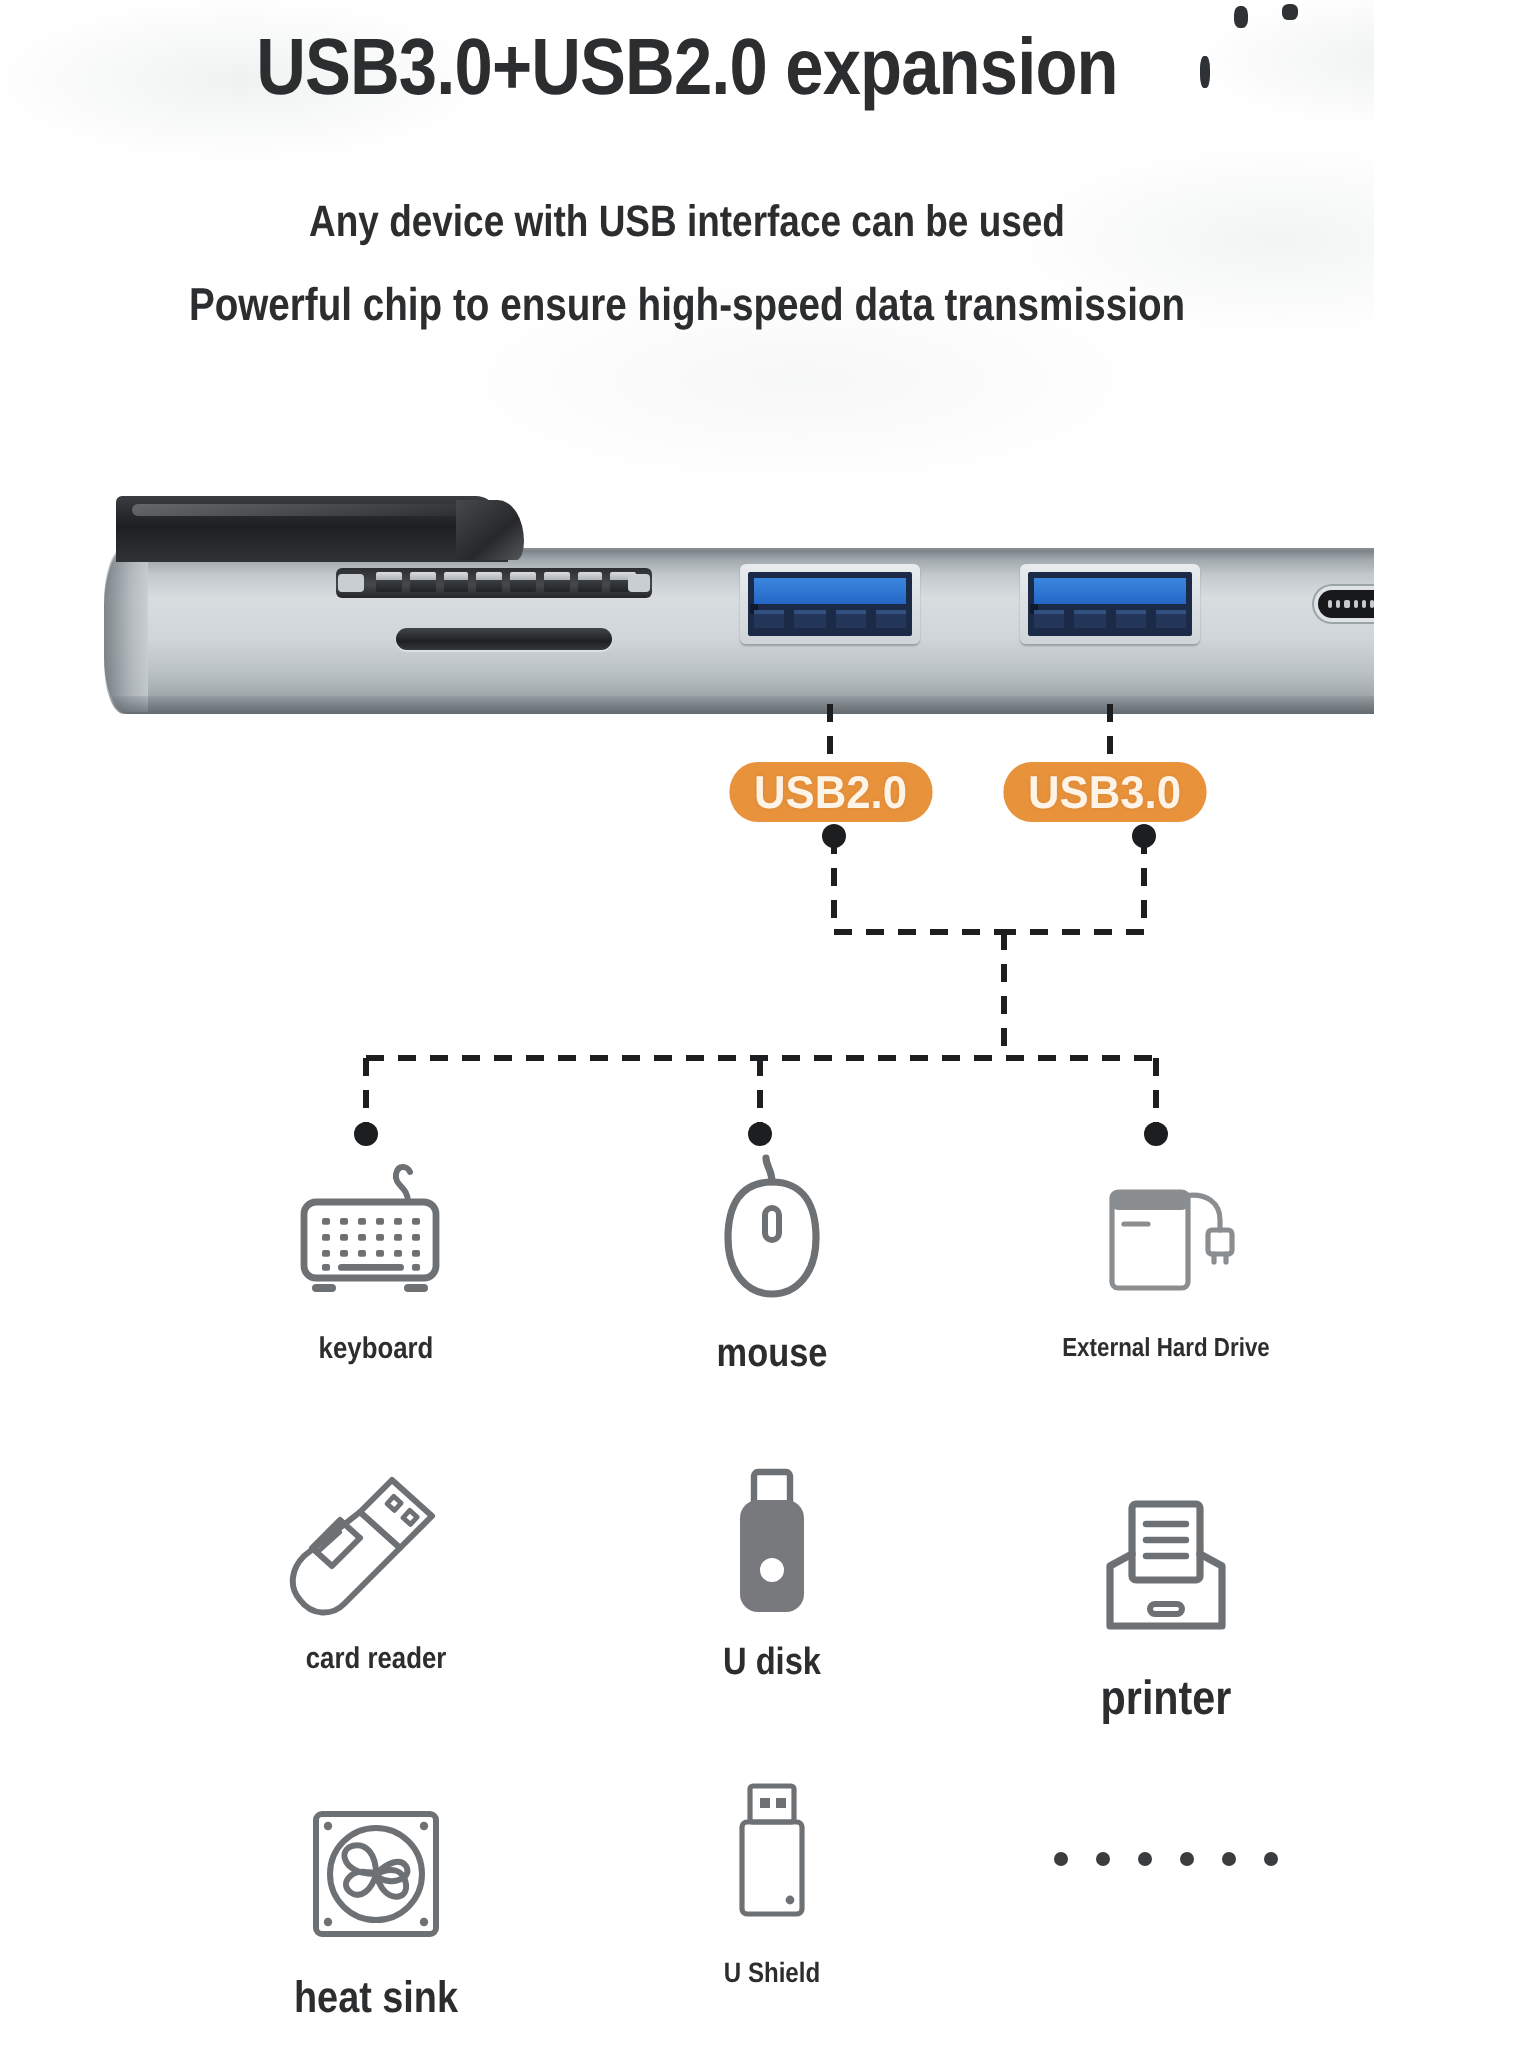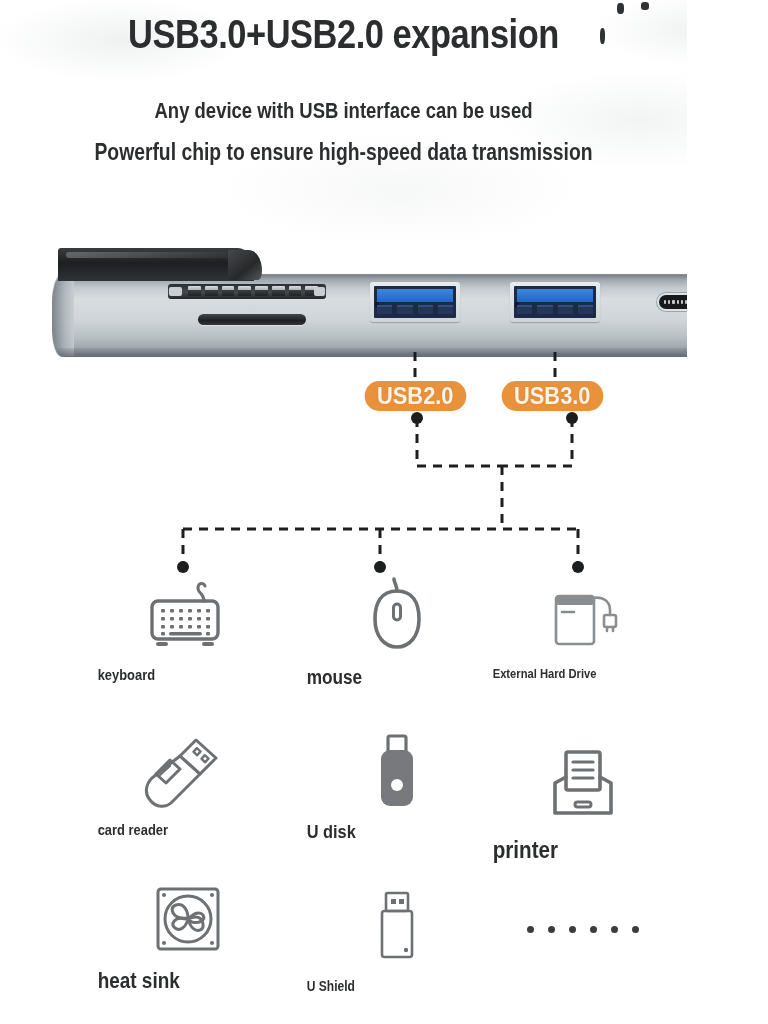--- a/index.html
+++ b/index.html
@@ -241,35 +241,36 @@
   }
   #badge-usb2 { left: 362px; top: 381px; }
   #badge-usb3 { left: 499px; top: 381px; }
 
   
   .grid { position: absolute; left: 0; top: 578px; width: 768px; }
   .grid-row { position: relative; height: 0; }
   .cell {
     position: absolute;
     width: 210px;
+    text-align: center;
   }
   .cell .icon-box {
     height: 78px;
     display: flex; align-items: center; justify-content: center;
   }
   .cell .cap {
     color: #2b2d2f;
     font-weight: 700;
     transform: scaleX(0.86);
     display: block;
     white-space: nowrap;
     margin-top: 10px;
   }
   .col0 { left: 83px; }
-  .col1 { left: 292px; }
+  .col1 { left: 281px; }
   .col2 { left: 478px; }
 
   .dots-row { display: flex; gap: 14px; align-items: center; justify-content: center; height: 78px; }
   .dots-row i { width: 7px; height: 7px; border-radius: 50%; background: #3a3c3e; display: block; }
 </style>
 </head>
 <body>
 
 <div id="page">
 
@@ -487,21 +488,21 @@
               <path d="M25,30 L14,36 L14,66 L70,66 L70,36 L59,30"></path>
               <rect x="34" y="55" width="16" height="5" rx="2.5" stroke-width="3"></rect>
             </g>
           </svg>
         </div>
         <span class="cap" style="font-size:24px">printer</span>
       </div>
     </div>
 
     <div class="grid-row">
-      <div class="cell col0" style="top:302px">
+      <div class="cell col0" style="top:320px">
         <div class="icon-box">
           <svg width="76" height="76" viewBox="0 0 76 76">
             <g fill="none" stroke="#6e7174" stroke-width="3" stroke-linejoin="round">
               <rect x="8" y="8" width="60" height="60" rx="3"></rect>
               <circle cx="38" cy="38" r="23"></circle>
               <path d="M38,38 C38,28 33,22 26,24 C20,26 21,34 30,37 C34,38 38,38 38,38 Z"></path>
               <path d="M38,38 C46,34 52,36 53,43 C54,50 46,52 41,45 C39,42 38,38 38,38 Z"></path>
               <path d="M38,38 C36,46 30,51 25,47 C20,43 25,36 33,37 C36,37 38,38 38,38 Z"></path>
               <path d="M38,38 C44,32 50,30 53,34 C56,39 49,43 42,41 C39,40 38,38 38,38 Z"></path>
             </g>

